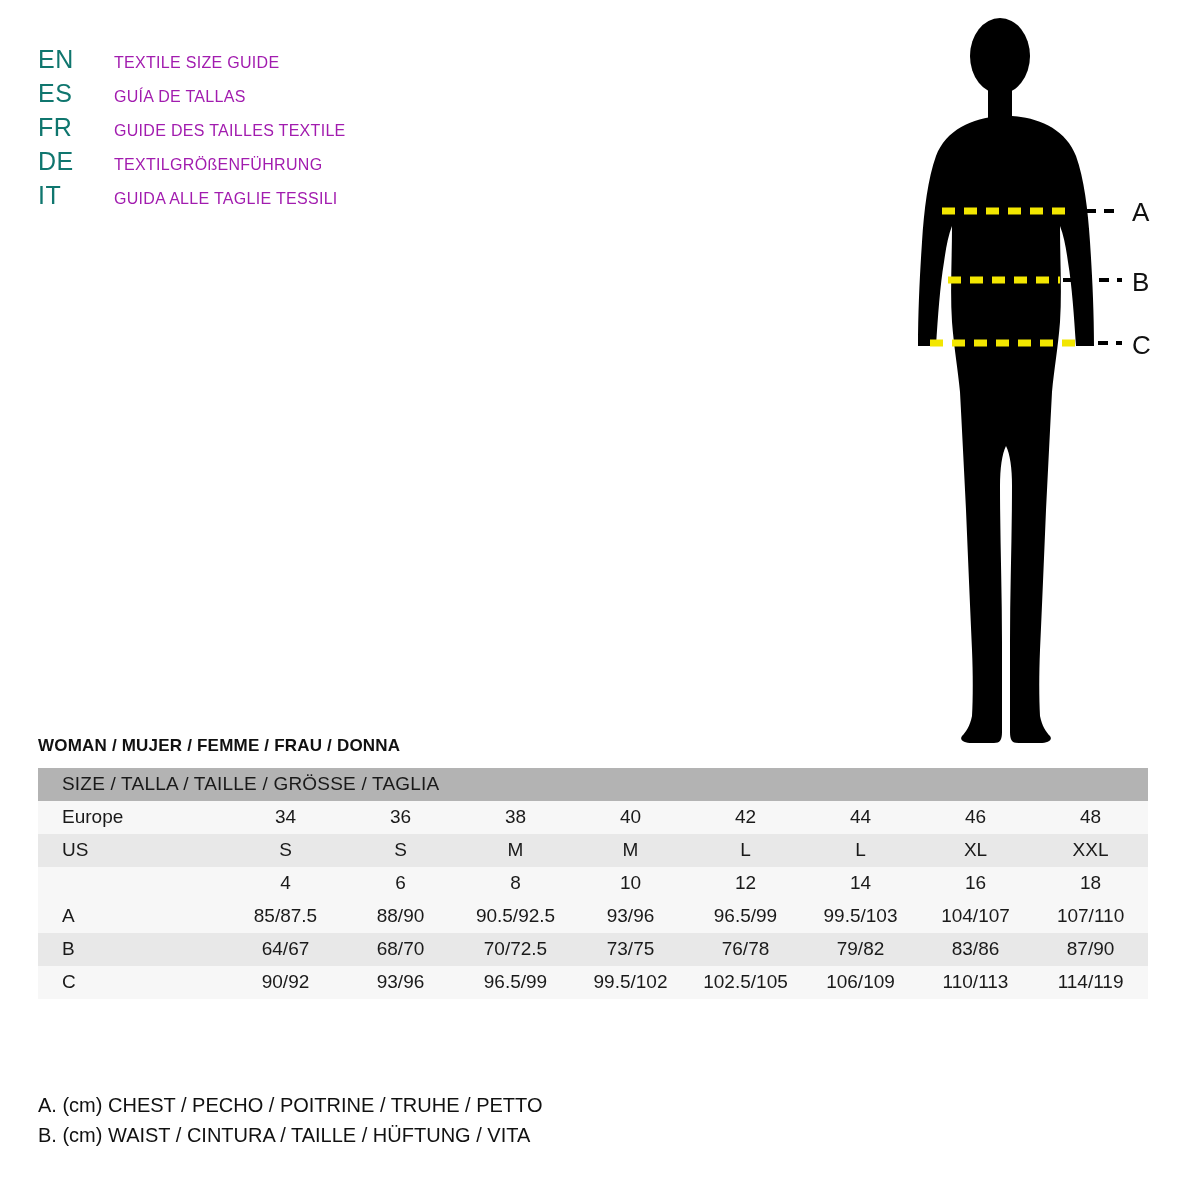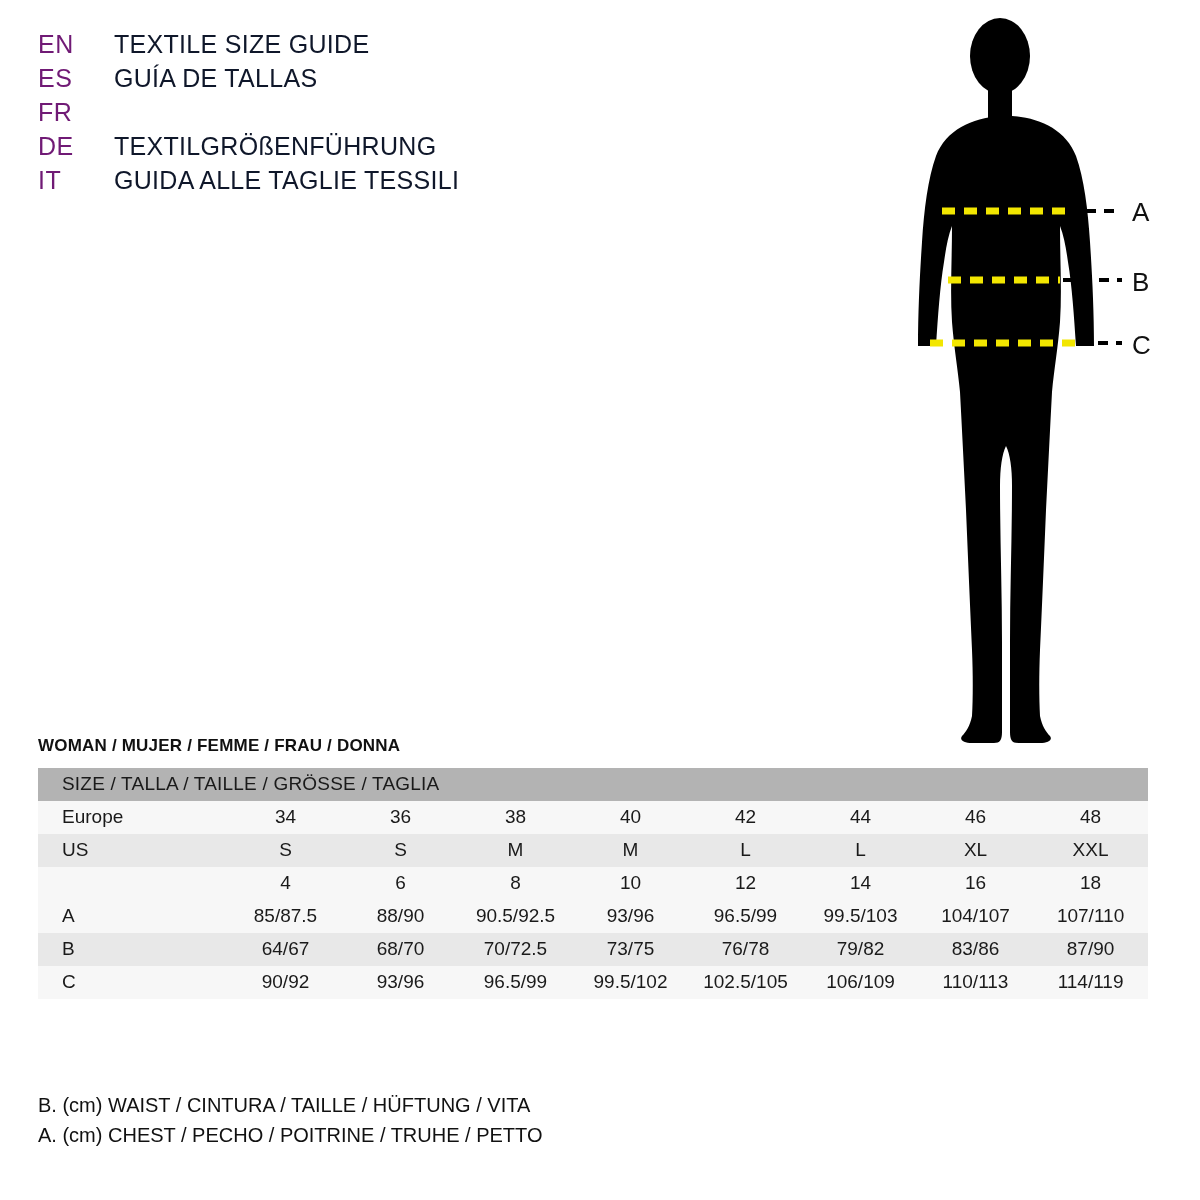--- a/index.html
+++ b/index.html
@@ -25,26 +25,27 @@
   }
   .lang-row {
     display: flex;
     align-items: baseline;
     height: 34px;
   }
   .lang-code {
     width: 76px;
     font-size: 25px;
     letter-spacing: 0.5px;
-    color: #701a75;
+    color: #0f766e;
+    margin-top: 15px;
   }
   .lang-title {
-    font-size: 25px;
+    font-size: 16px;
     letter-spacing: 0.3px;
-    color: #0f172a;
+    color: #a21caf;
     white-space: nowrap;
     text-align: right;
   }
 
   
   #figure-area {
     position: absolute;
     left: 860px;
     top: 10px;
     width: 330px;
@@ -131,20 +132,21 @@
   <div class="lang-row">
     <div class="lang-code">EN</div>
     <div class="lang-title">TEXTILE SIZE GUIDE</div>
   </div>
   <div class="lang-row">
     <div class="lang-code">ES</div>
     <div class="lang-title">GUÍA DE TALLAS</div>
   </div>
   <div class="lang-row">
     <div class="lang-code">FR</div>
+    <div class="lang-title">GUIDE DES TAILLES TEXTILE</div>
   </div>
   <div class="lang-row">
     <div class="lang-code">DE</div>
     <div class="lang-title">TEXTILGRÖßENFÜHRUNG</div>
   </div>
   <div class="lang-row">
     <div class="lang-code">IT</div>
     <div class="lang-title">GUIDA ALLE TAGLIE TESSILI</div>
   </div>
 </div>
@@ -294,15 +296,15 @@
         <td>102.5/105</td>
         <td>106/109</td>
         <td>110/113</td>
         <td>114/119</td>
       </tr>
     </tbody>
   </table>
 </div>
 
 <div id="legend">
+  <div class="legend-line">A. (cm) CHEST / PECHO / POITRINE / TRUHE / PETTO</div>
   <div class="legend-line">B. (cm) WAIST / CINTURA / TAILLE / HÜFTUNG / VITA</div>
-  <div class="legend-line">A. (cm) CHEST / PECHO / POITRINE / TRUHE / PETTO</div>
 </div>
 
 </body></html>

